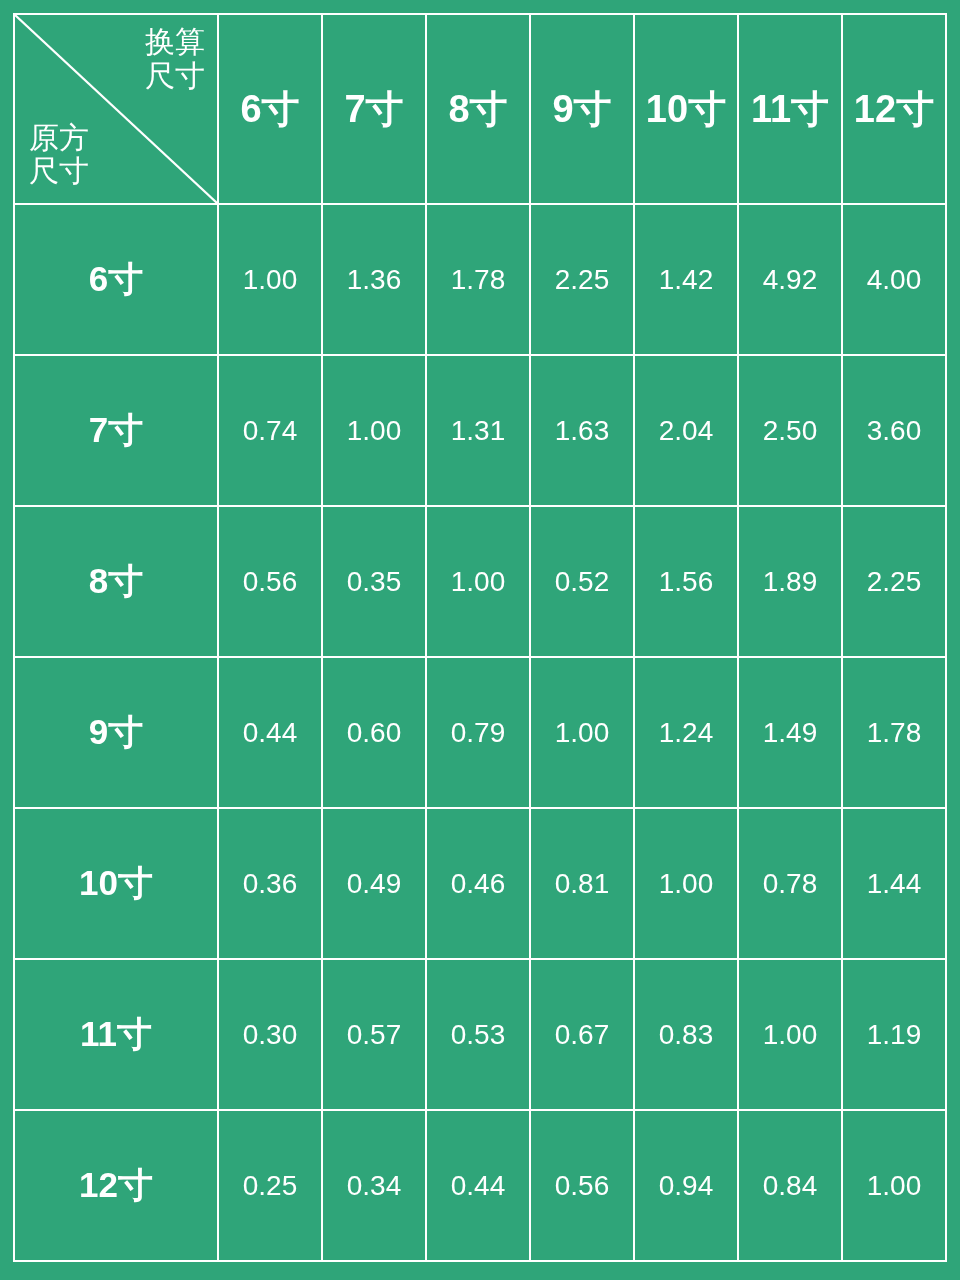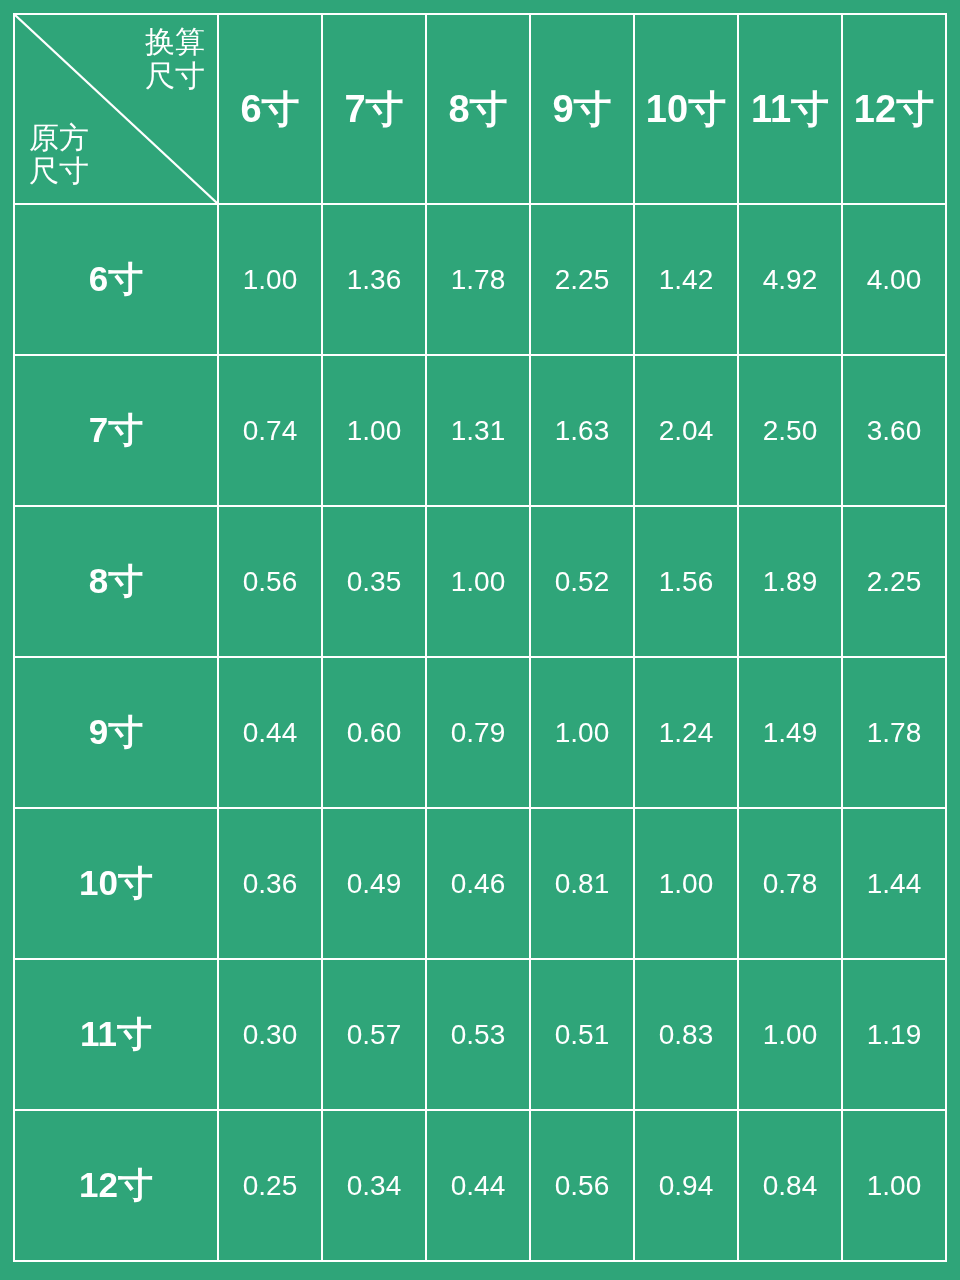--- a/index.html
+++ b/index.html
@@ -205,21 +205,21 @@
         <td class="data-cell">1.00</td>
         <td class="data-cell">0.78</td>
         <td class="data-cell">1.44</td>
       </tr>
 
       <tr class="data-row">
         <td class="row-head">11寸</td>
         <td class="data-cell">0.30</td>
         <td class="data-cell">0.57</td>
         <td class="data-cell">0.53</td>
-        <td class="data-cell">0.51</td>
+        <td class="data-cell">0.67</td>
         <td class="data-cell">0.83</td>
         <td class="data-cell">1.00</td>
         <td class="data-cell">1.19</td>
       </tr>
 
       <tr class="data-row">
         <td class="row-head">12寸</td>
         <td class="data-cell">0.25</td>
         <td class="data-cell">0.34</td>
         <td class="data-cell">0.44</td>

